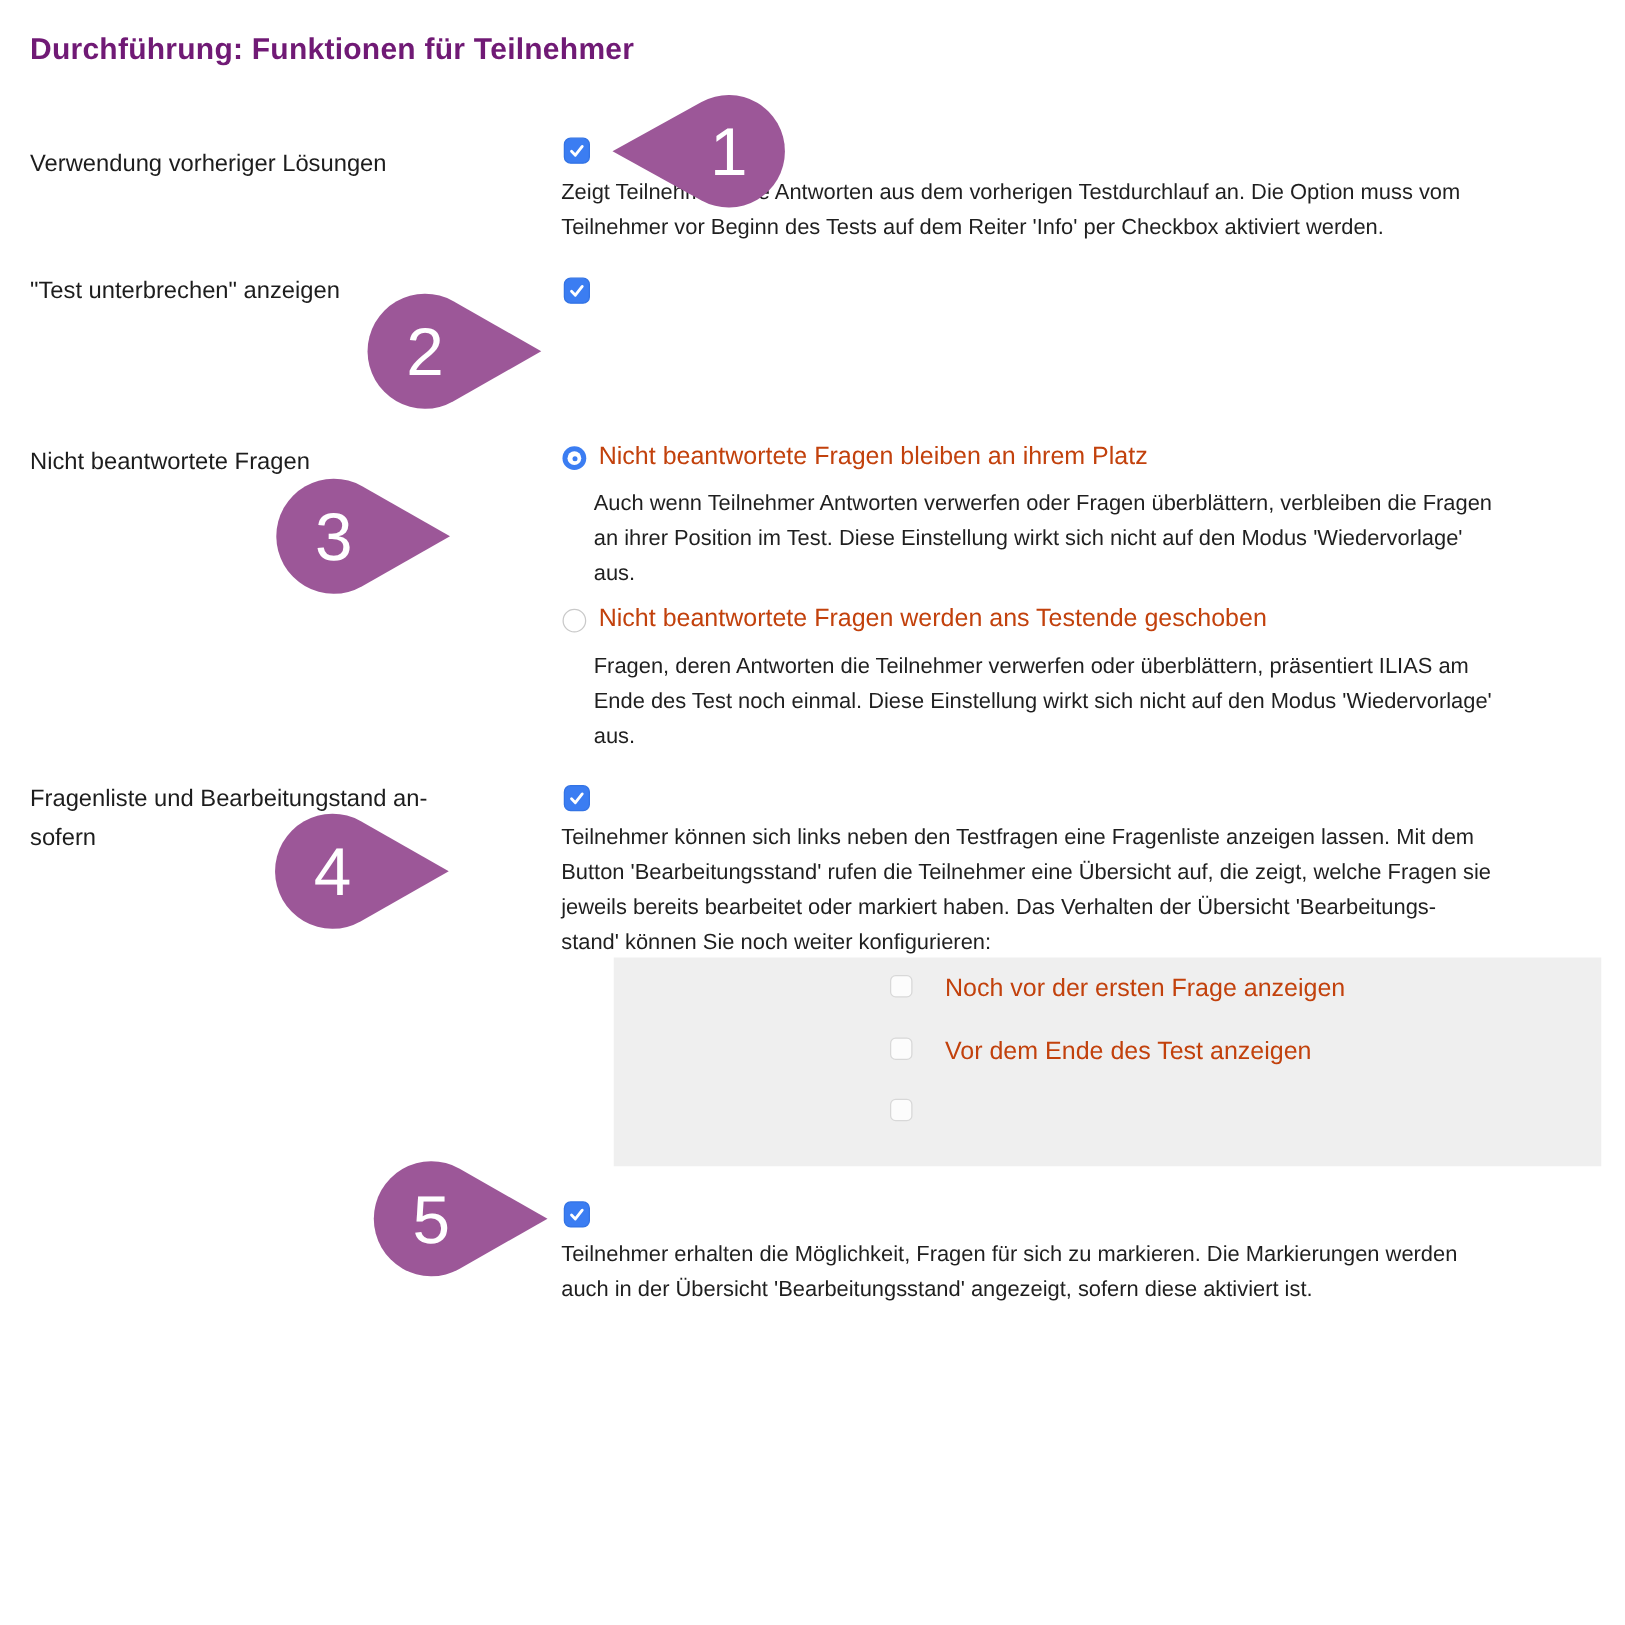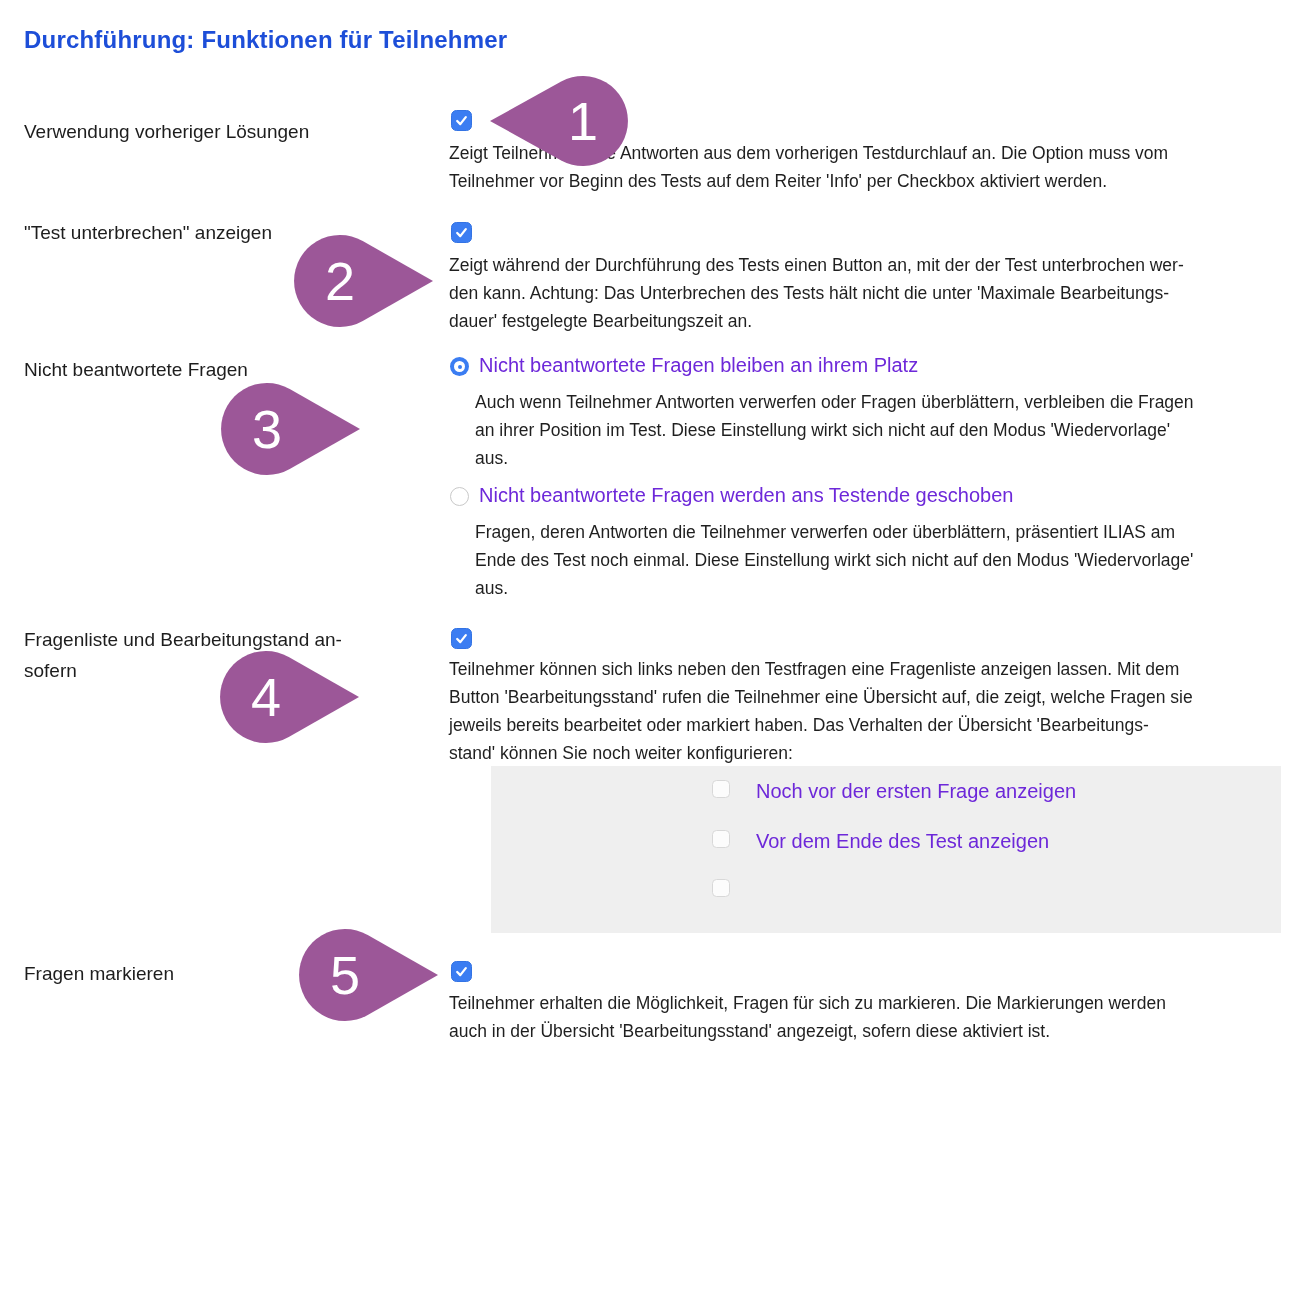--- a/index.html
+++ b/index.html
@@ -4,32 +4,32 @@
 <style>
   * { margin:0; padding:0; box-sizing:border-box; }
   html,body { background:#fff; }
   .page {
     position:relative; width:1300px; height:1300px; background:#ffffff;
     font-family:"Liberation Sans","DejaVu Sans",sans-serif; color:#222;
     overflow:hidden;
   }
   h1.title {
     position:absolute; left:24px; top:26px;
-    font-size:24px; font-weight:700; color:#1d4ed8; letter-spacing:0.2px;
+    font-size:24px; font-weight:700; color:#701a75; letter-spacing:0.2px;
   }
   .label {
     position:absolute; left:24px; width:420px;
     font-size:19px; line-height:31px; color:#1d1d1d; white-space:pre-line;
   }
   .desc {
     position:absolute; width:830px;
     font-size:17.5px; line-height:28px; color:#1f1f1f; white-space:pre-line;
   }
   .opt-label {
-    position:absolute; font-size:20px; line-height:26px; color:#6d28d9;
+    position:absolute; font-size:20px; line-height:26px; color:#c2410c;
   }
   
   .checkbox {
     position:absolute; display:flex; align-items:center; justify-content:center;
     background:#fff; border:1px solid #c9c9c9; cursor:pointer;
   }
   .checkbox.main { width:21px; height:21px; border-radius:5.5px; }
   .checkbox.sub  { width:18px; height:18px; border-radius:4.5px; background:#fcfcfc; border:1px solid #d8d8d8; }
   .checkbox .check { display:none; }
   .checkbox.on { background:var(--blue); border-color:var(--blue-border); }
@@ -69,23 +69,20 @@
   </div>
   <div class="desc" style="left:449px; top:139px">Zeigt Teilnehmern die Antworten aus dem vorherigen Testdurchlauf an. Die Option muss vom
 Teilnehmer vor Beginn des Tests auf dem Reiter 'Info' per Checkbox aktiviert werden.</div>
 
   <div class="label" style="top:217px">"Test unterbrechen" anzeigen</div>
   <div class="checkbox main on" style="left:451px; top:222px">
     <svg class="check" width="17" height="17" viewBox="0 0 21 21">
         <path d="M5.2,11.2 L9,15 L15.8,6.3" fill="none" stroke="#fff" stroke-width="2.8" stroke-linecap="round" stroke-linejoin="round"></path>
       </svg>
   </div>
-  <div class="desc" style="left:449px; top:251px">Zeigt während der Durchführung des Tests einen Button an, mit der der Test unterbrochen wer-
-den kann. Achtung: Das Unterbrechen des Tests hält nicht die unter 'Maximale Bearbeitungs-
-dauer' festgelegte Bearbeitungszeit an.</div>
 
   <div class="label" style="top:354px">Nicht beantwortete Fragen</div>
 
   <div class="radio on" style="left:450px; top:357px"></div>
   <div class="opt-label" style="left:479px; top:352px">Nicht beantwortete Fragen bleiben an ihrem Platz</div>
   <div class="desc" style="left:475px; top:388px">Auch wenn Teilnehmer Antworten verwerfen oder Fragen überblättern, verbleiben die Fragen
 an ihrer Position im Test. Diese Einstellung wirkt sich nicht auf den Modus 'Wiedervorlage'
 aus.</div>
 
   <div class="radio" style="left:450px; top:487px"></div>
@@ -115,21 +112,20 @@
     <div class="checkbox sub" style="top:64px">
       
     </div>
     <div class="opt-label" style="top:62px">Vor dem Ende des Test anzeigen</div>
 
     <div class="checkbox sub" style="top:113px">
       
     </div>
   </div>
 
-  <div class="label" style="top:958px">Fragen markieren</div>
   <div class="checkbox main on" style="left:451px; top:961px">
     <svg class="check" width="17" height="17" viewBox="0 0 21 21">
         <path d="M5.2,11.2 L9,15 L15.8,6.3" fill="none" stroke="#fff" stroke-width="2.8" stroke-linecap="round" stroke-linejoin="round"></path>
       </svg>
   </div>
   <div class="desc" style="left:449px; top:989px">Teilnehmer erhalten die Möglichkeit, Fragen für sich zu markieren. Die Markierungen werden
 auch in der Übersicht 'Bearbeitungsstand' angezeigt, sofern diese aktiviert ist.</div>
 
   <svg class="callout" style="left:488px; top:71px" width="145" height="100" viewBox="0 0 145 100">
     <path class="pin" d="M2,50 L73.2,10.6 A45,45 0 1 1 73.2,89.4 Z"></path>

